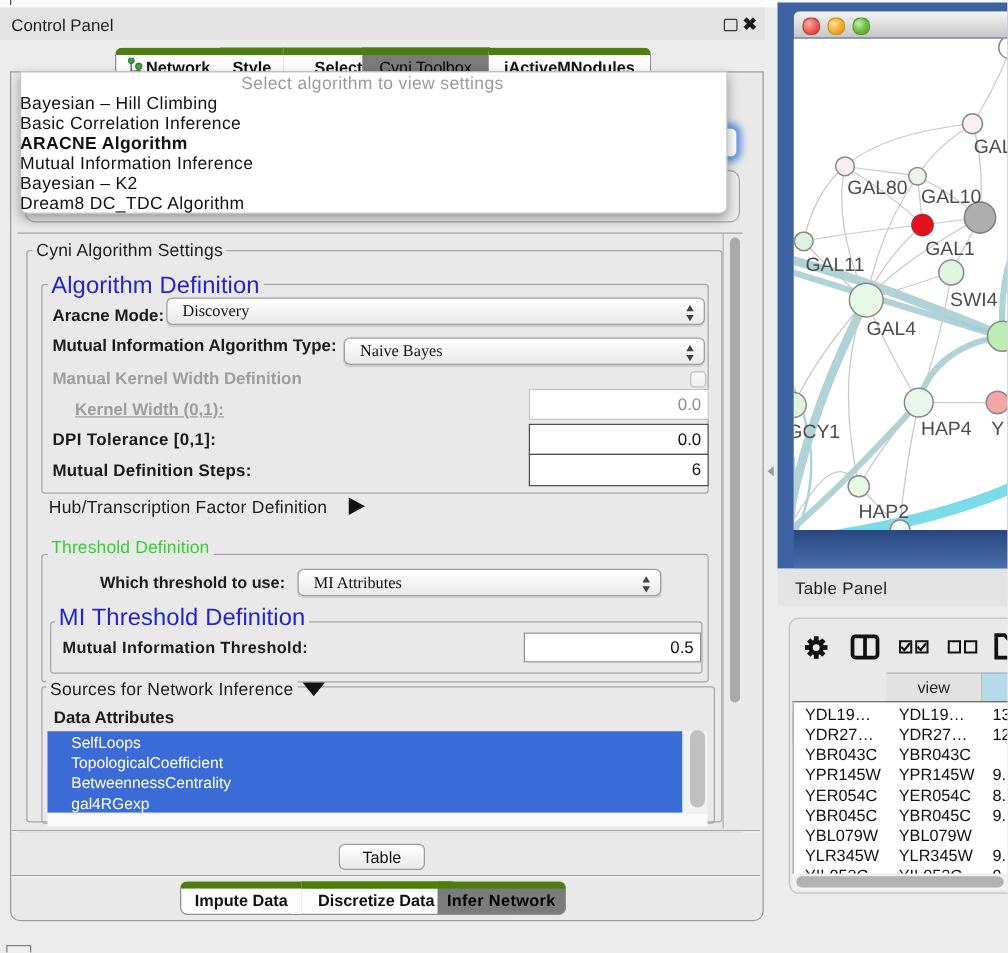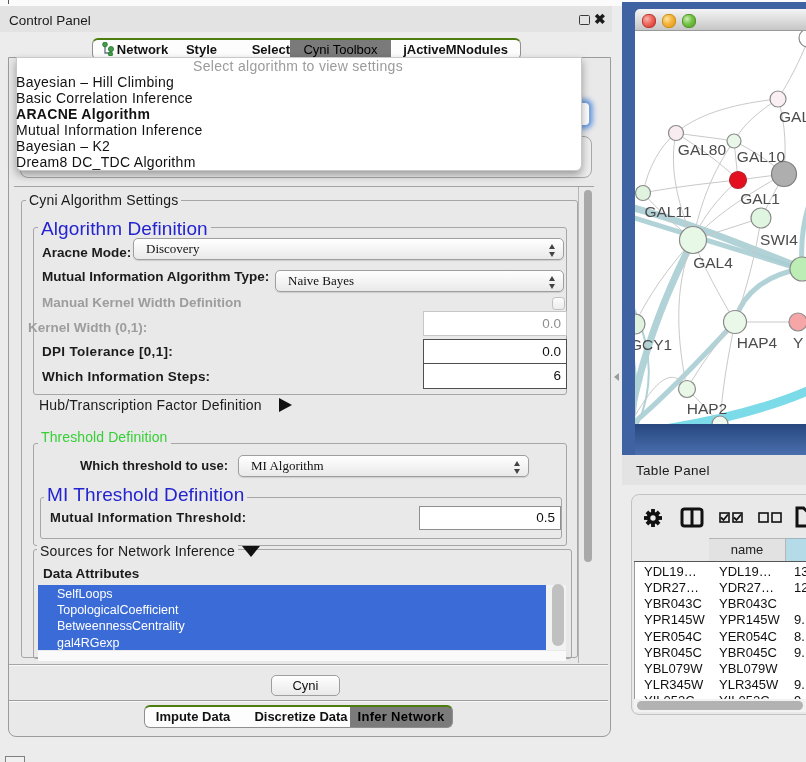--- a/index.html
+++ b/index.html
@@ -16,21 +16,21 @@
          border:1px solid #9e9e9e;border-radius:5px;box-shadow:0 1px 1px rgba(0,0,0,0.12);font-family:Liberation Serif, serif;}
   .combo .ctext{position:absolute;left:12px;top:0;font-size:13px;color:#111;}
   .spin{position:absolute;right:7px;width:7px;}
   .spin span{display:block;}
   .spin .up{width:0;height:0;border-left:3.5px solid transparent;border-right:3.5px solid transparent;
             border-bottom:5px solid #444;margin-bottom:3px;}
   .spin .dn{width:0;height:0;border-left:3.5px solid transparent;border-right:3.5px solid transparent;
             border-top:5px solid #444;}
   .tfield{background:#fff;border:1px solid #4f4f4f;font-size:13.5px;color:#111;
           text-align:right;padding-right:5px;box-sizing:border-box;padding-left:40px;}
-  .tab{position:absolute;top:0;height:19px;background:#fdfdfd;border-top:2px solid #4d7c0f;
+  .tab{position:absolute;top:0;height:19px;background:#fdfdfd;border-top:6px solid #4d7c0f;
        border-bottom:1px solid #8f8f8f;border-right:1px solid #8f8f8f;
        font-weight:bold;font-size:13px;color:#111;text-align:center;line-height:19px;}
 </style>
 </head>
 <body>
 
 <div class="abs" style="left:0;top:0;width:622px;height:762px;background:#ececec;"></div>
 <div class="abs" style="left:0;top:0;width:622px;height:6px;background:#fbfbfb;"></div>
 <div class="abs" style="left:8px;top:0;width:1px;height:4px;background:#555;"></div>
 
@@ -85,40 +85,40 @@
   <span class="ctext" style="line-height:20px;">Naive Bayes</span>
   <span class="spin" style="top:5px;">
       <span class="up"></span>
       <span class="dn"></span>
     </span>
 </div>
 
 <div class="abs lbl gray" style="left:42px;top:295px;">Manual Kernel Width Definition</div>
 <div class="abs" style="left:552px;top:297px;width:11px;height:11px;background:linear-gradient(#fbfbfb,#ededed);border:1px solid #c0c0c0;border-radius:3.5px;"></div>
 
-<div class="abs lbl gray" style="left:28px;top:320px;">Kernel Width (0,1):</div>
+<div class="abs lbl gray" style="left:60px;top:320px;text-decoration:underline;">Kernel Width (0,1):</div>
 <div class="abs tfield" style="left:423px;top:311px;width:144px;height:25px;line-height:23px;
      background:#fff;border:1px solid #c6c6c6;color:#8f8f8f;">0.0</div>
 
 <div class="abs lbl" style="left:42px;top:344px;letter-spacing:0.3px;text-align:center;">DPI Tolerance [0,1]:</div>
 <div class="abs tfield" style="left:423px;top:339px;width:144px;height:25px;line-height:23px;">0.0</div>
 
-<div class="abs lbl" style="left:42px;top:369px;letter-spacing:0.2px;">Which Information Steps:</div>
+<div class="abs lbl" style="left:42px;top:369px;letter-spacing:0.2px;">Mutual Definition Steps:</div>
 <div class="abs tfield" style="left:423px;top:363px;width:144px;height:26px;line-height:24px;">6</div>
 
 <div class="abs plain" style="left:39px;top:397px;">Hub/Transcription Factor Definition</div>
 <div class="abs" style="left:279px;top:398px;width:0;height:0;border-top:7.5px solid transparent;
      border-bottom:7.5px solid transparent;border-left:13px solid #111;"></div>
 
 <div class="abs grp" style="left:33px;top:443px;width:532px;height:101px;"></div>
 <div class="abs green" style="left:38px;top:429px;background:#e9e9e9;padding:0 3px;">Threshold Definition</div>
 
 <div class="abs lbl" style="left:80px;top:458px;font-size:13px;">Which threshold to use:</div>
 <div class="abs combo" style="left:238px;top:455px;width:289px;height:20px;">
-  <span class="ctext" style="line-height:20px;">MI Algorithm</span>
+  <span class="ctext" style="line-height:20px;">MI Attributes</span>
   <span class="spin" style="top:5px;">
       <span class="up"></span>
       <span class="dn"></span>
     </span>
 </div>
 
 <div class="abs grp" style="left:40px;top:497px;width:520px;height:40px;"></div>
 <div class="abs blue" style="left:44px;top:484px;background:#e9e9e9;padding:0 3px;">MI Threshold Definition</div>
 <div class="abs lbl" style="left:50px;top:510px;font-size:13px;letter-spacing:0.3px;">Mutual Information Threshold:</div>
 <div class="abs tfield" style="left:419px;top:506px;width:142px;height:24px;line-height:22px;border-color:#8f8f8f;">0.5</div>
@@ -132,21 +132,21 @@
 <div class="abs" style="left:38px;top:585px;width:508px;height:65px;background:#3b6bd7;"></div>
 <div class="abs" style="left:57px;top:586px;font-size:12.5px;color:#fff;line-height:16.2px;">
 SelfLoops<br>TopologicalCoefficient<br>BetweennessCentrality<br>gal4RGexp</div>
 <div class="abs" style="left:546px;top:585px;width:20px;height:65px;background:#f2f2f2;"></div>
 <div class="abs" style="left:552px;top:584px;width:12px;height:62px;background:#c0c0c0;border-radius:6px;"></div>
 <div class="abs" style="left:38px;top:651px;width:528px;height:10px;background:#fafafa;"></div>
 
 <div class="abs" style="left:9px;top:664px;width:599px;height:1px;background:#a5a5a5;"></div>
 <div class="abs" style="left:9px;top:665px;width:599px;height:1px;background:#f8f8f8;"></div>
 <div class="abs" style="left:271px;top:675px;width:67px;height:19px;background:linear-gradient(#ffffff,#e9e9e9);
-     border:1px solid #9e9e9e;border-radius:5px;text-align:center;line-height:19px;font-size:13px;color:#111;">Cyni</div>
+     border:1px solid #9e9e9e;border-radius:5px;text-align:center;line-height:19px;font-size:13px;color:#111;">Table</div>
 <div class="abs" style="left:9px;top:700px;width:599px;height:1px;background:#9e9e9e;"></div>
 <div class="abs" style="left:9px;top:701px;width:599px;height:1px;background:#f8f8f8;"></div>
 
 <div class="tab" style="left:144px;top:705px;width:96px;border-left:1px solid #8f8f8f;border-radius:6px 0 0 6px;height:20px;line-height:20px;">Impute Data</div>
 <div class="tab" style="left:241px;top:705px;width:120px;height:20px;line-height:20px;">Discretize Data</div>
 <div class="tab" style="left:350px;top:705px;width:102px;height:20px;line-height:20px;background:#7b7b7b;color:#000000;border-radius:0 6px 6px 0;font-weight:bold;letter-spacing:0.3px;">Infer Network</div>
 
 <div class="abs" style="left:5px;top:756px;width:18px;height:10px;background:#f0f0f0;border:1.5px solid #808080;"></div>
 
 <div class="abs" style="left:614px;top:373px;width:0;height:0;border-top:4px solid transparent;
@@ -293,21 +293,21 @@
     <rect x="138" y="11" width="9" height="9" stroke-width="1.6"></rect>
     <path d="M 163,6 h 6.5 l 5.5,5.5 v 12.5 h -12 z" stroke-width="3"></path>
   </g>
   <path d="M 87,15.5 l 2.5,2.5 4.5,-5.5" stroke="#111" stroke-width="1.8" fill="none"></path>
   <path d="M 100,15.5 l 2.5,2.5 4.5,-5.5" stroke="#111" stroke-width="1.8" fill="none"></path>
 </svg>
 
 <div class="abs" style="left:634px;top:538px;width:95px;height:24px;background:#22c55e;border:1px solid #9fb6bf;
      box-sizing:border-box;text-align:center;font-size:13px;color:#222;line-height:22px;margin-top:32px;">shared…</div>
 <div class="abs" style="left:709px;top:538px;width:77px;height:24px;background:#e2e2e2;border:1px solid #b5b5b5;
-     border-left:none;box-sizing:border-box;text-align:center;font-size:13px;color:#222;line-height:22px;">name</div>
+     border-left:none;box-sizing:border-box;text-align:center;font-size:13px;color:#222;line-height:22px;">view</div>
 <div class="abs" style="left:786px;top:538px;width:20px;height:24px;background:#b5dbe8;border-top:1px solid #9fb6bf;
      border-bottom:1px solid #9fb6bf;box-sizing:border-box;"></div>
 <div class="abs" style="left:634px;top:561px;width:172px;height:1px;background:#555;"></div>
 
 <div class="abs" style="left:634px;top:562px;width:172px;height:137px;background:#fff;overflow:hidden;border-left:1px solid #9a9a9a;box-sizing:border-box;">
   <div style="position:absolute;left:9px;top:2px;font-size:13px;color:#111;line-height:16.15px;">
   YDL19…<br>YDR27…<br>YBR043C<br>YPR145W<br>YER054C<br>YBR045C<br>YBL079W<br>YLR345W<br>YIL052C</div>
   <div style="position:absolute;left:84px;top:2px;font-size:13px;color:#111;line-height:16.15px;">
   YDL19…<br>YDR27…<br>YBR043C<br>YPR145W<br>YER054C<br>YBR045C<br>YBL079W<br>YLR345W<br>YIL052C</div>
   <div style="position:absolute;left:159px;top:2px;font-size:13px;color:#111;line-height:16.15px;">

